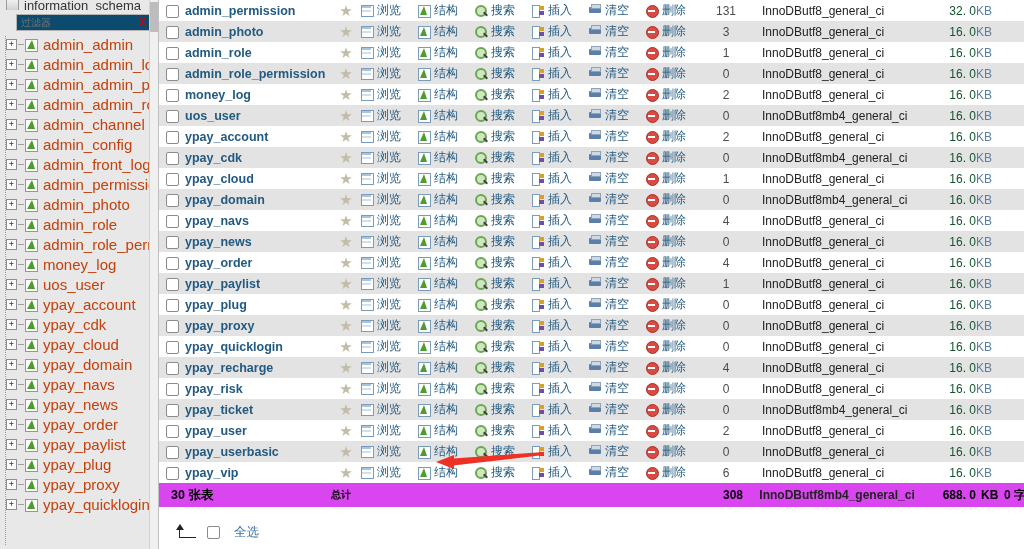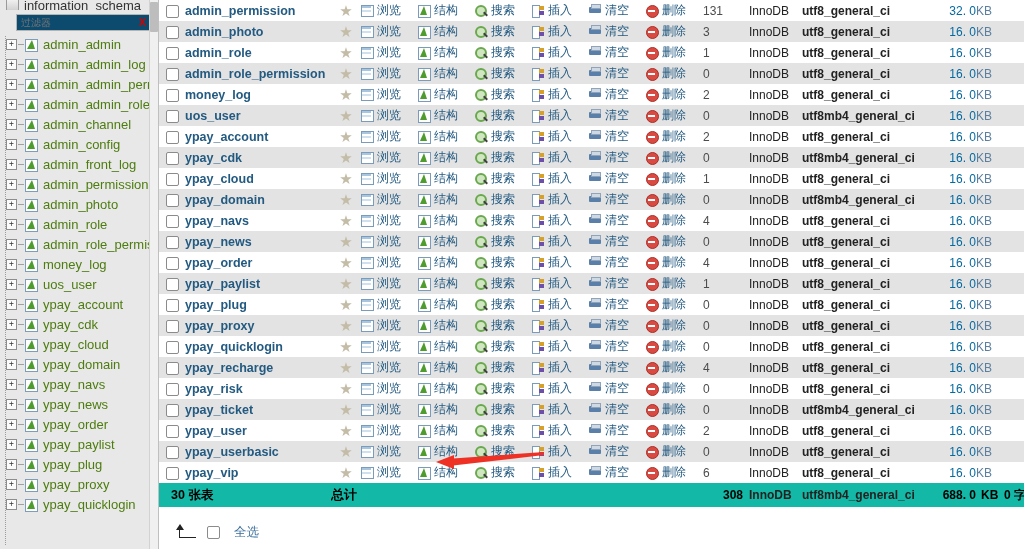--- a/index.html
+++ b/index.html
@@ -82,21 +82,21 @@
     width:11px; height:11px;
     background:#ffffff; border:1px solid #7f9db9;
   }
   .tbl-icon::after {
     content:""; position:absolute; left:2px; top:2px;
     width:0; height:0;
     border-left:5px solid transparent;
     border-right:3px solid transparent;
     border-bottom:9px solid #4f9c2e;
   }
-  .tree-label { font-size: 13px; color: #4d7c0f; text-align: center; }
+  .tree-label { font-size: 15px; color: #c2410c; text-align: center; }
 
   .new-item { padding-left: 12px; height: 21px; }
   .new-icon {
     width: 14px; height: 13px; margin-right: 5px; position: relative; flex: 0 0 auto;
   }
   .new-icon::before {
     content:""; position:absolute; left:0; top:0;
     width:11px; height:10px; background:#fff;
     border:1px solid #7f9db9;
     box-shadow: inset 0 3px 0 #cfe3f5;
@@ -143,24 +143,24 @@
     white-space: nowrap;
     overflow: hidden;
   }
   tr.odd  { background: #ffffff; }
   tr.even { background: #e3e3e3; }
 
   td.c-check { width: 26px; text-align: center; }
   td.c-name  { width: 146px; padding-left: 4px; }
   td.c-fav   { width: 30px; text-align: center; }
   td.c-act   { width: 57px; }
-  td.c-rows  { width: 46px; text-align: left; padding-right: 6px; color:#4c4c4c; }
-  td.c-eng   { width: 53px; color:#222; }
-  td.c-coll  { width: 132px; color:#222;font-weight:bold; }
-  td.c-size  { width: 42px; text-align:right; color:#0369a1; }
+  td.c-rows  { width: 46px; text-align: center; padding-right: 6px; color:#4c4c4c; }
+  td.c-eng   { width: 53px; color:#222;text-align:right; }
+  td.c-coll  { width: 132px; color:#222; }
+  td.c-size  { width: 42px; text-align:right; color:#14532d; }
   td.c-unit  { width: 26px; padding-left:5px; color:#5b7f9e; }
   td.c-over  { width: 48px; text-align:center; color:#777; }
 
   .chk {
     display:inline-block; width:11px; height:11px;
     border:1px solid #8b8b8b; background:#fff; border-radius:2px;
     vertical-align: middle;
     cursor: pointer;
   }
   .tname {
@@ -201,23 +201,23 @@
   
   .ai.empty::before{content:"";position:absolute;left:0;top:3px;width:12px;height:6px;
     background:#5a7fa8;border-radius:1px;}
   .ai.empty::after{content:"";position:absolute;left:2px;top:0px;width:8px;height:3px;
     background:#cfd9e3;border:1px solid #8fa4bb;}
   
   .ai.drop::before{content:"";position:absolute;left:0;top:1px;width:11px;height:11px;
     border-radius:50%;background:#d94b42;border:1px solid #a92f28;}
   .ai.drop::after{content:"";position:absolute;left:2px;top:6px;width:7px;height:2px;background:#fff;}
 
-  tr.summary td { font-weight: bold; background:#14b8a6; height:24px; }
+  tr.summary td { font-weight: bold; background:#d946ef; height:24px; }
   tr.summary .s-count { padding-left:12px; color:#000; font-size:12.5px; }
-  tr.summary .s-total { color:#000; font-size:13px; }
+  tr.summary .s-total { color:#000; font-size:10px; }
   tr.summary .s-rows { text-align:right; padding-right:6px; }
   tr.summary .s-size { text-align:right; color:#000;}
   tr.summary .s-unit { padding-left:5px; }
   tr.summary .s-ovh { text-align:left; padding-left:2px; white-space:nowrap;}
 
   
   #bottom-bar {
     position:absolute; left:0; top:515px; width:865px; height:34px;
     display:flex; align-items:center;
     padding-left:16px; gap:10px;

